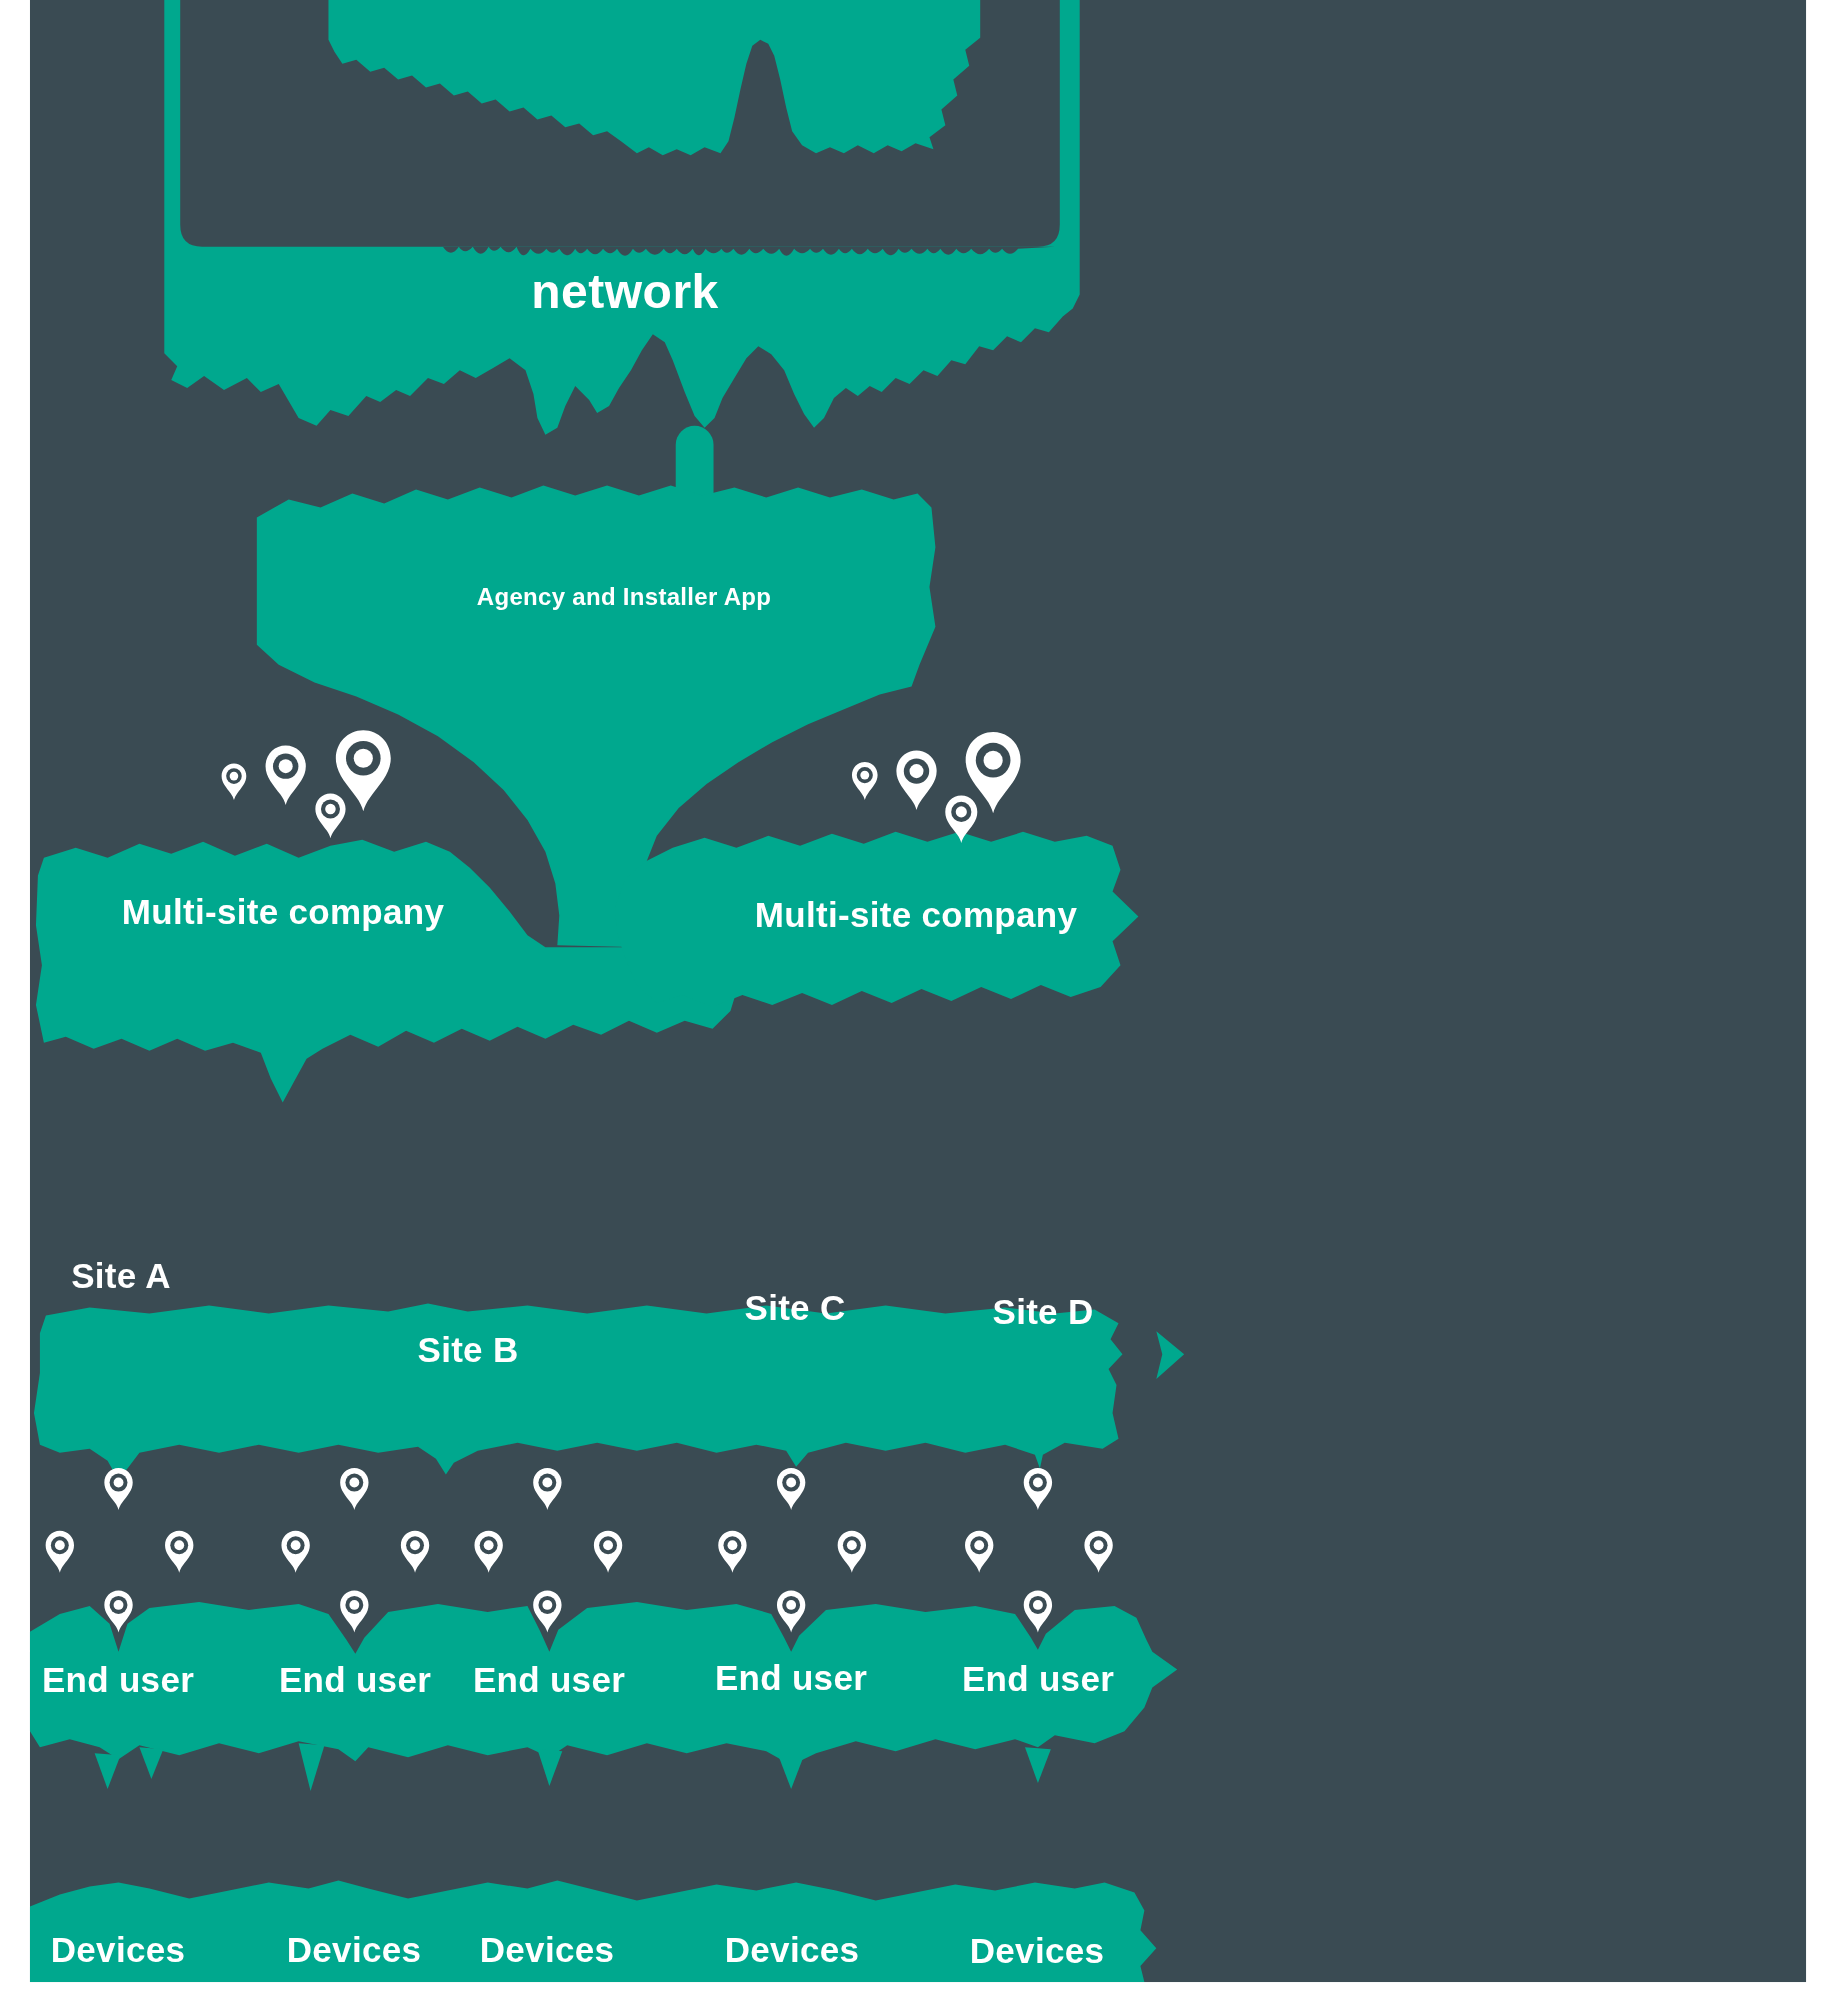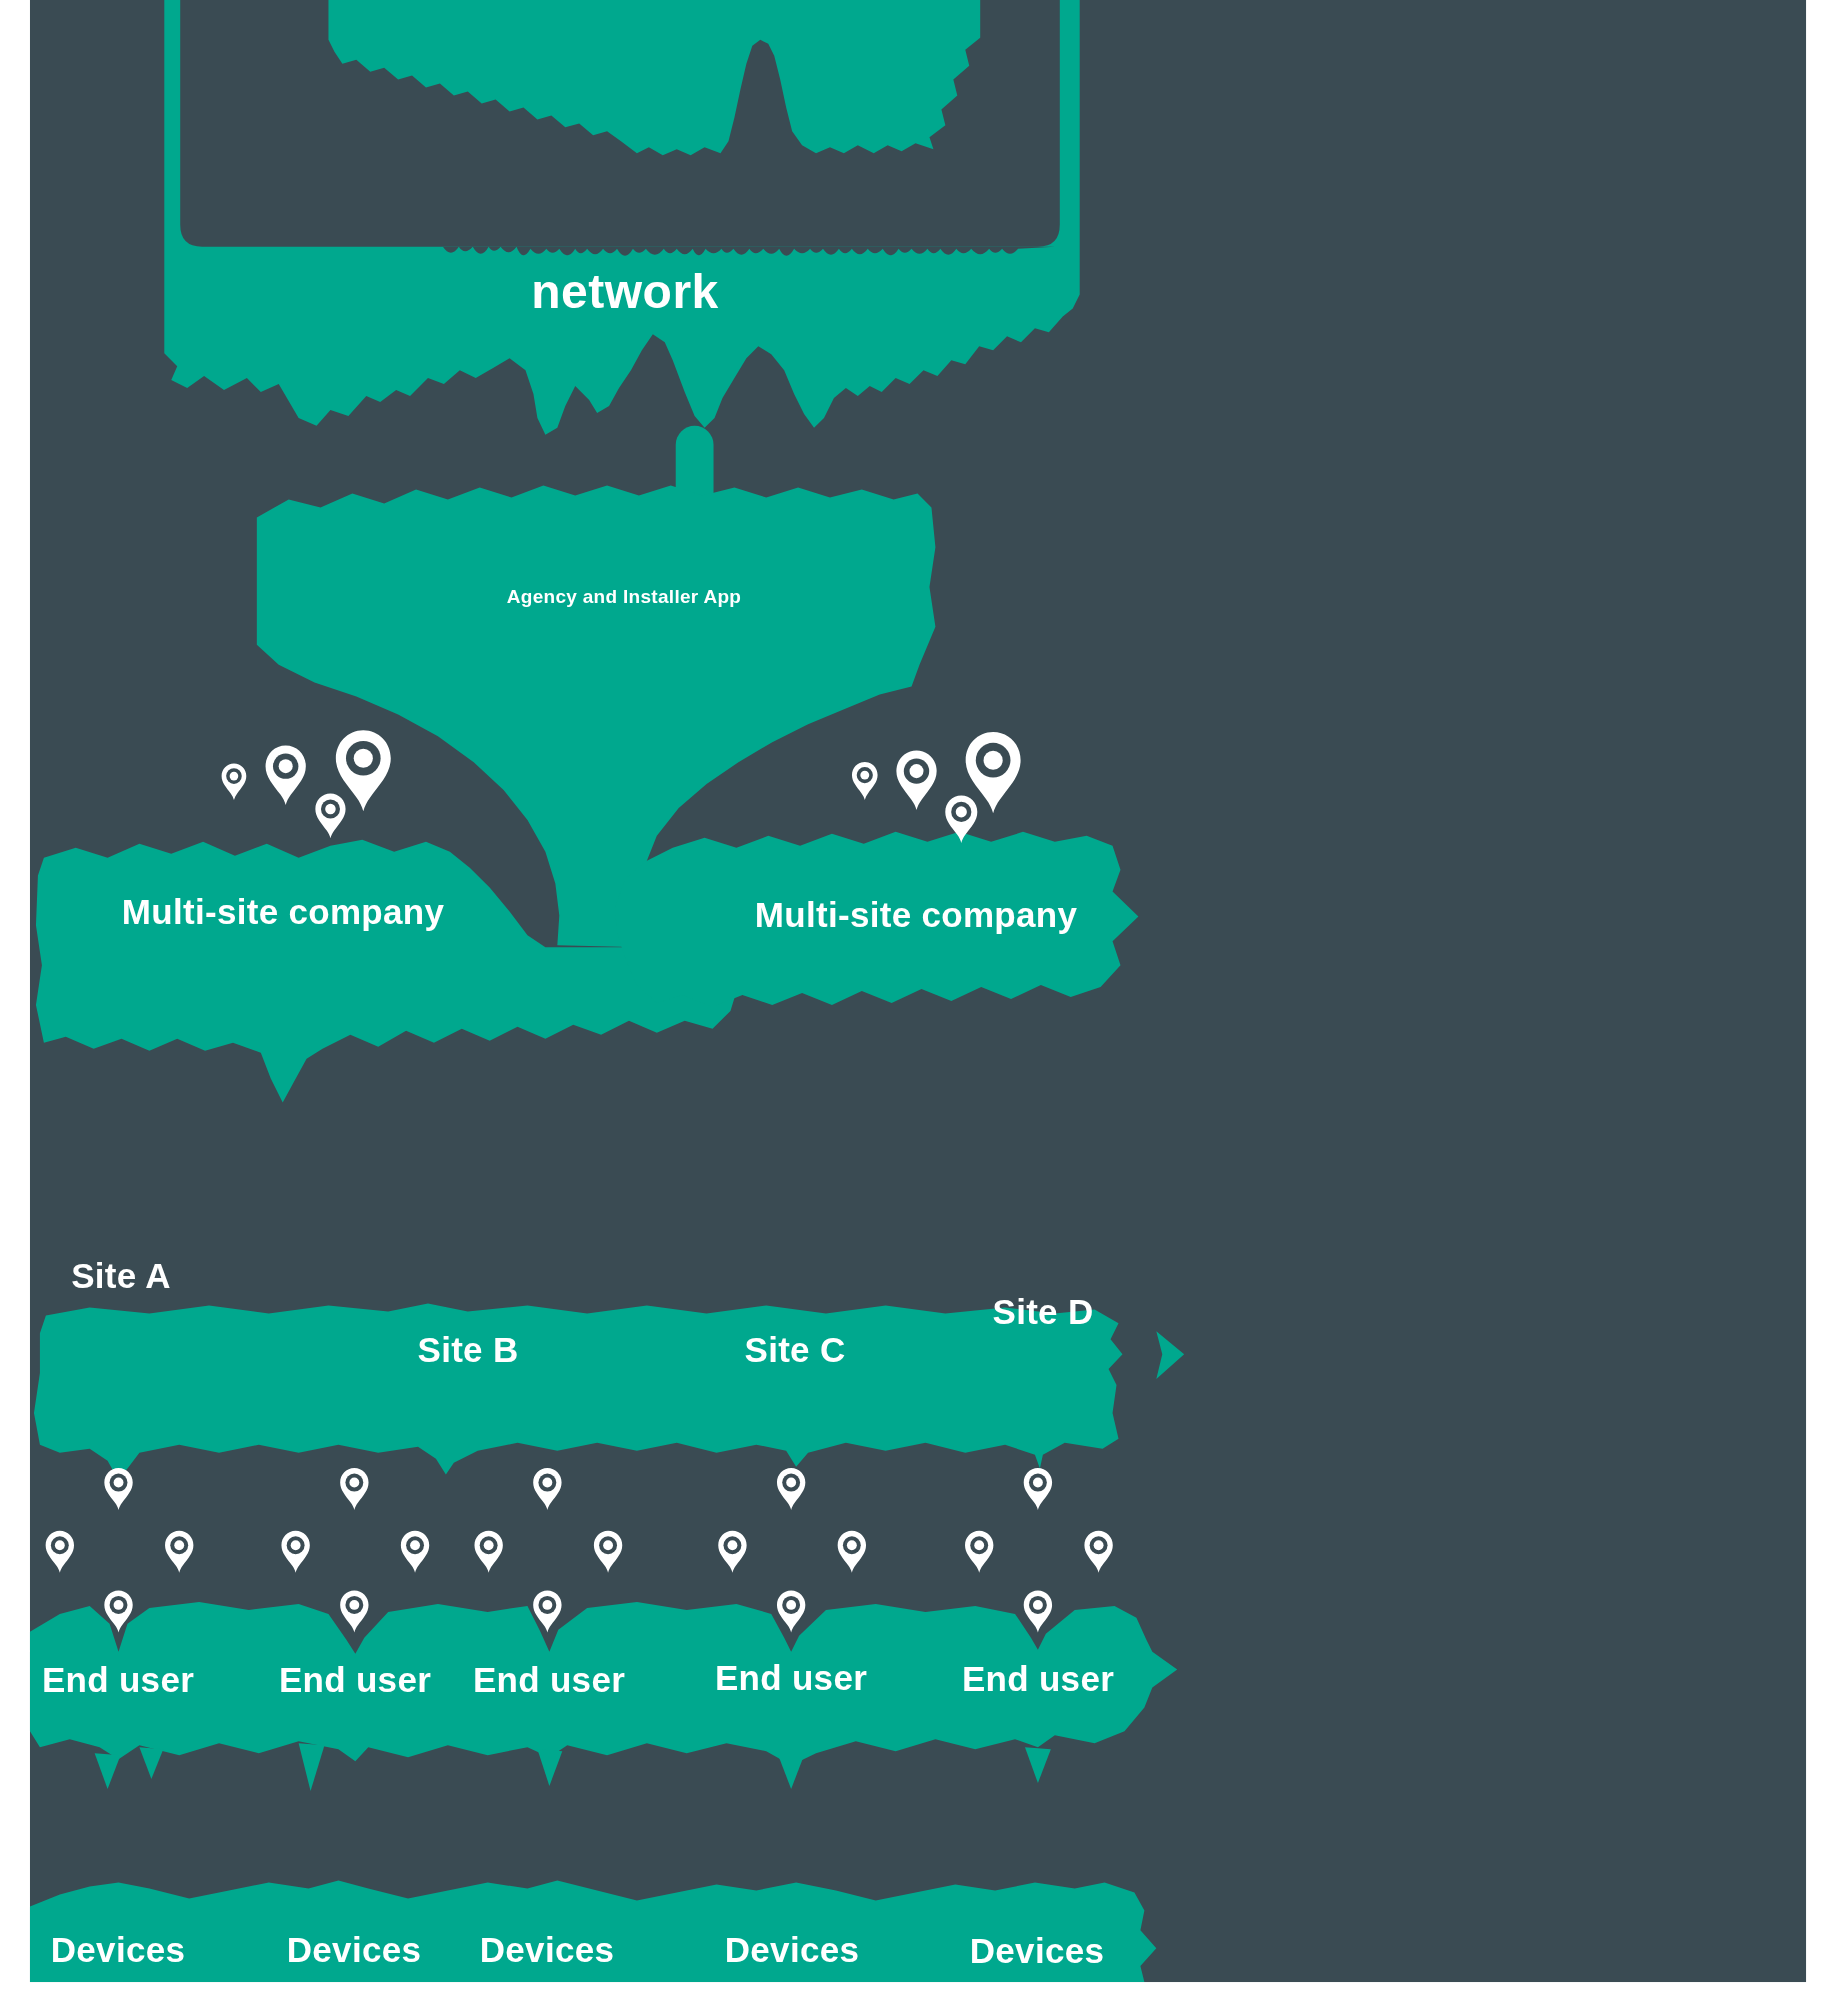--- a/index.html
+++ b/index.html
@@ -15,21 +15,21 @@
   .lbl{
     position:absolute;
     transform:translate(-50%,-50%);
     color:#ffffff;
     font-weight:700;
     font-size:35px;
     white-space:nowrap;
     letter-spacing:0.3px;
   }
   .lbl.big{font-size:48px;letter-spacing:0.5px;}
-  .lbl.app{font-size:19px;}
+  .lbl.app{font-size:24px;}
 </style>
 </head>
 <body>
 
 <div class="canvas">
 
   <svg class="layer" width="1841" height="1990" viewBox="0 0 1850 2000">
 
     <defs>
       <symbol id="pin" viewBox="0 0 100 140">
@@ -189,21 +189,21 @@
 
   <div class="lbl big" style="left:625px;top:291px;">network</div>
 
   <div class="lbl app" style="left:624px;top:597px;">Agency and Installer App</div>
 
   <div class="lbl" style="left:283px;top:912px;">Multi-site company</div>
   <div class="lbl" style="left:916px;top:915px;">Multi-site company</div>
 
   <div class="lbl" style="left:121px;top:1276px;">Site A</div>
   <div class="lbl" style="left:468px;top:1350px;">Site B</div>
-  <div class="lbl" style="left:795px;top:1350px;">Site C</div>
+  <div class="lbl" style="left:795px;top:1308px;">Site C</div>
   <div class="lbl" style="left:1043px;top:1306px;margin-top:6px;">Site D</div>
 
   <div class="lbl" style="left:118px;top:1680px;">End user</div>
   <div class="lbl" style="left:355px;top:1680px;">End user</div>
   <div class="lbl" style="left:549px;top:1680px;">End user</div>
   <div class="lbl" style="left:791px;top:1678px;">End user</div>
   <div class="lbl" style="left:1038px;top:1679px;">End user</div>
 
   <div class="lbl" style="left:118px;top:1950px;">Devices</div>
   <div class="lbl" style="left:354px;top:1950px;">Devices</div>

